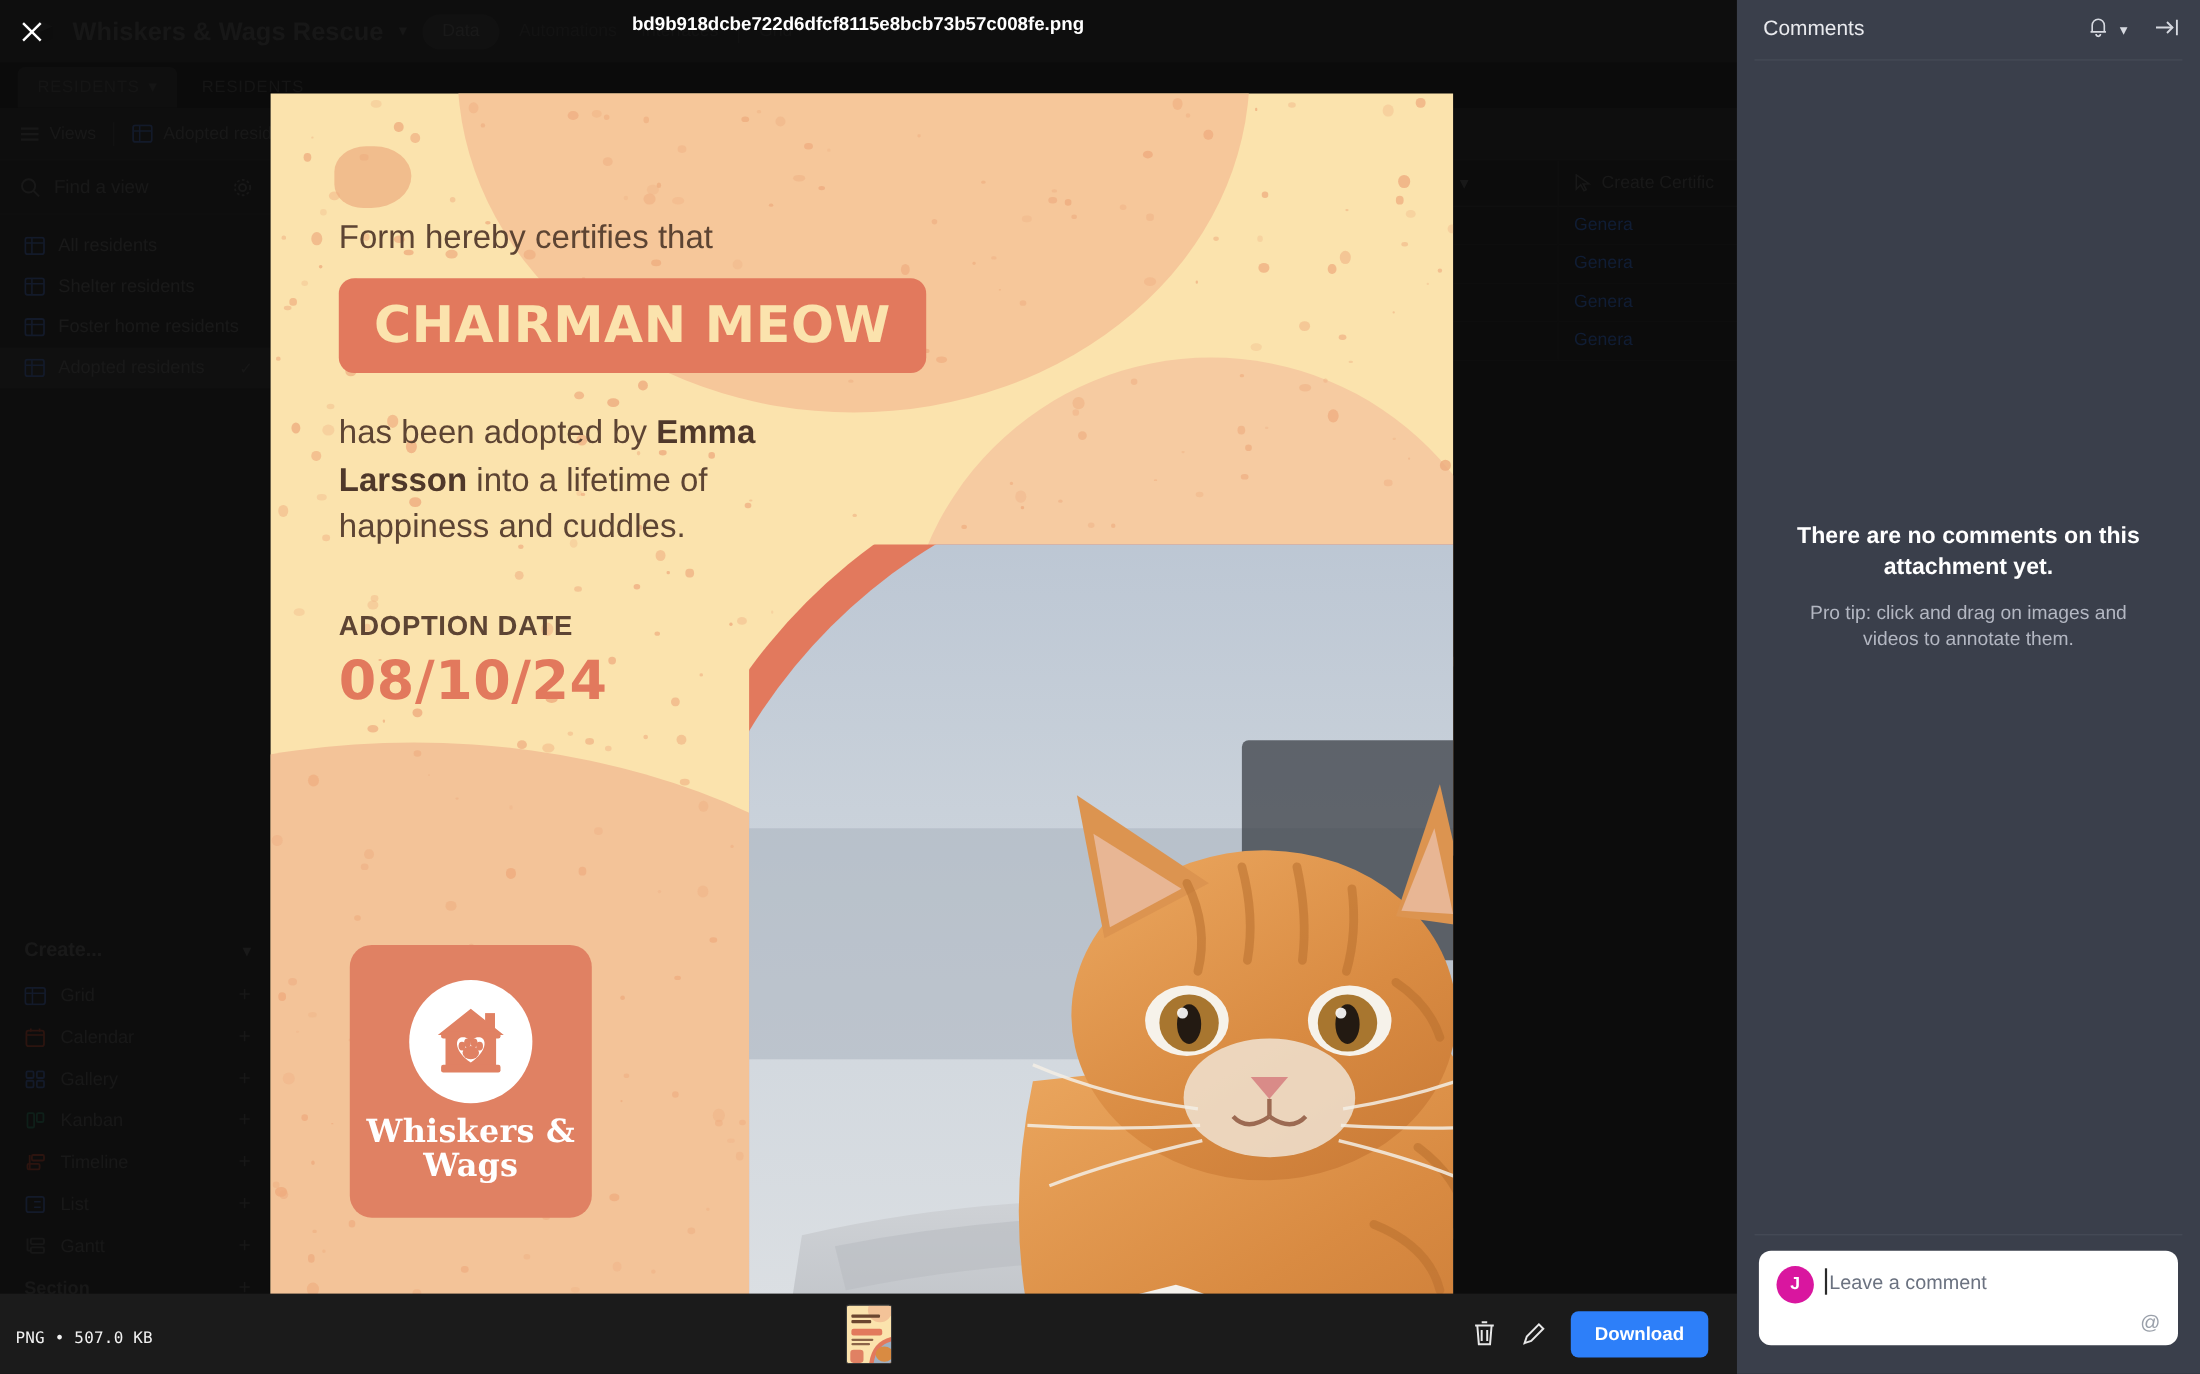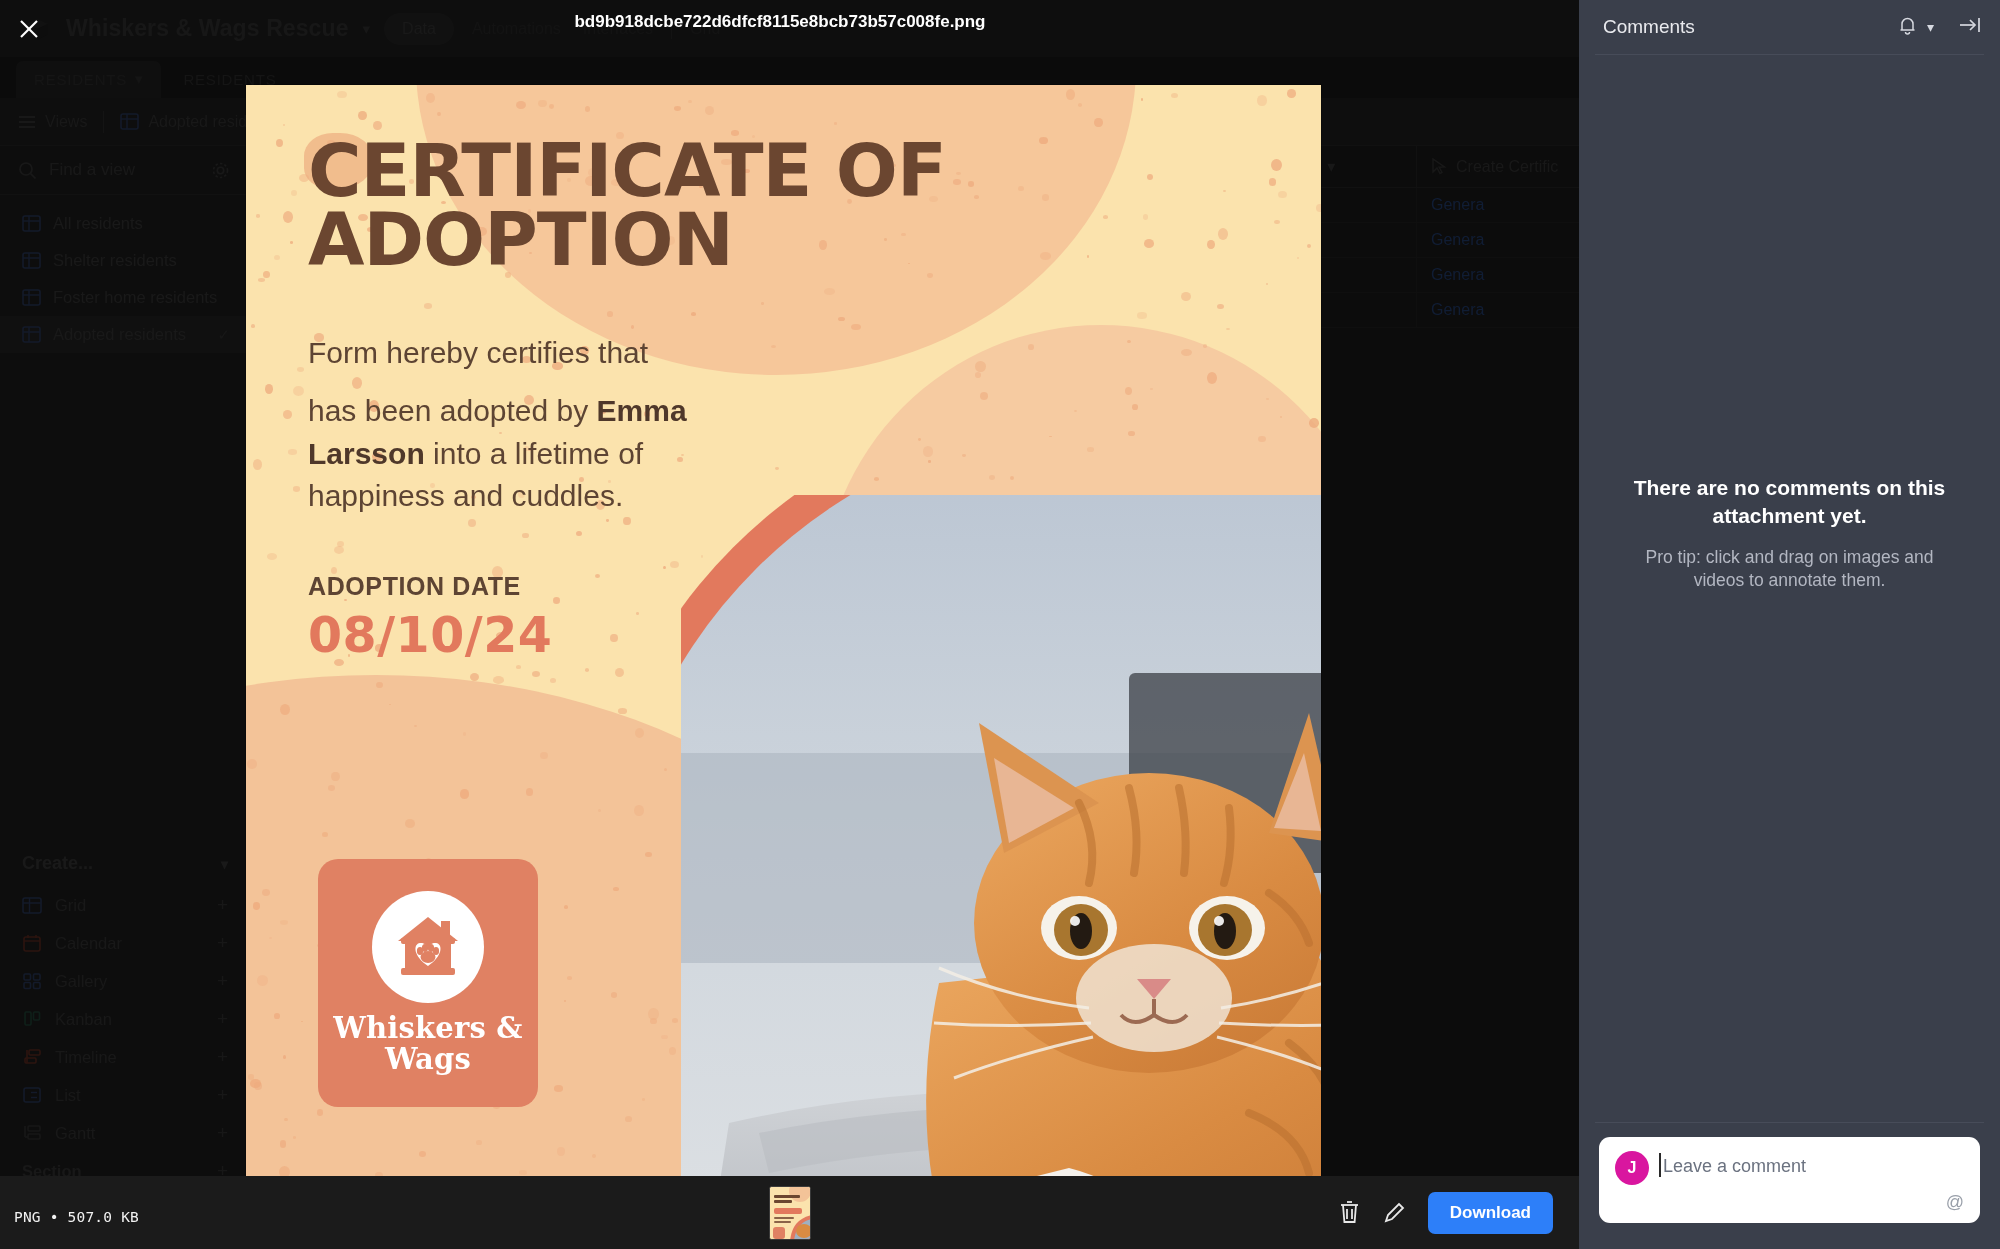--- a/index.html
+++ b/index.html
@@ -181,21 +181,21 @@
   }
   .name-badge {
     margin-top: 20px; display:inline-block; background:#e2795d;
     border-radius:14px; padding: 15px 32px 17px;
   }
   .name-badge span {
     font-family:"DejaVu Sans", sans-serif; font-weight:700;
     font-size:46px; color:#fbe3ad; letter-spacing:.5px; text-transform: uppercase;
   }
   .cert-body {
-    margin-top: 20px; font-size:30px; line-height:1.42; color:#5d4433;
+    margin-top: 34px; font-size:30px; line-height:1.42; color:#5d4433;
     max-width: 470px; font-weight:500;
   }
   .cert-body b { font-weight:700; color:#4f382a; }
   .date-label {
     margin-top: 54px; font-size:25px; font-weight:700; color:#5d4433; letter-spacing:.6px;
   }
   .date-value {
     margin-top: 6px; font-family:"DejaVu Sans", sans-serif; font-weight:700;
     font-size:49px; color:#e2795d; letter-spacing:.5px;
   }
@@ -1008,22 +1008,24 @@
             <path d="M608 614 Q690 634 745 660"></path>
           </g>
 
           <ellipse cx="455" cy="870" rx="52" ry="34" fill="#f4f1ec"></ellipse>
           <ellipse cx="560" cy="885" rx="50" ry="32" fill="#f4f1ec"></ellipse>
         </svg>
       </div>
     </div>
 
     <div class="cert-inner">
-      <div class="cert-h1">Certificate of Adoption</div>
       <div class="cert-sub">Form hereby certifies that</div>
+      <div class="name-badge">
+        <span>Chairman Meow</span>
+      </div>
       <div class="cert-body">
         <span>has been adopted by </span><b>Emma Larsson</b><span> into a lifetime of happiness and cuddles.</span>
       </div>
       <div class="date-label">ADOPTION DATE</div>
       <div class="date-value">08/10/24</div>
     </div>
 
     <div class="logo-card">
       <div class="logo-circle">
         <svg width="78" height="74" viewBox="0 0 78 74">

